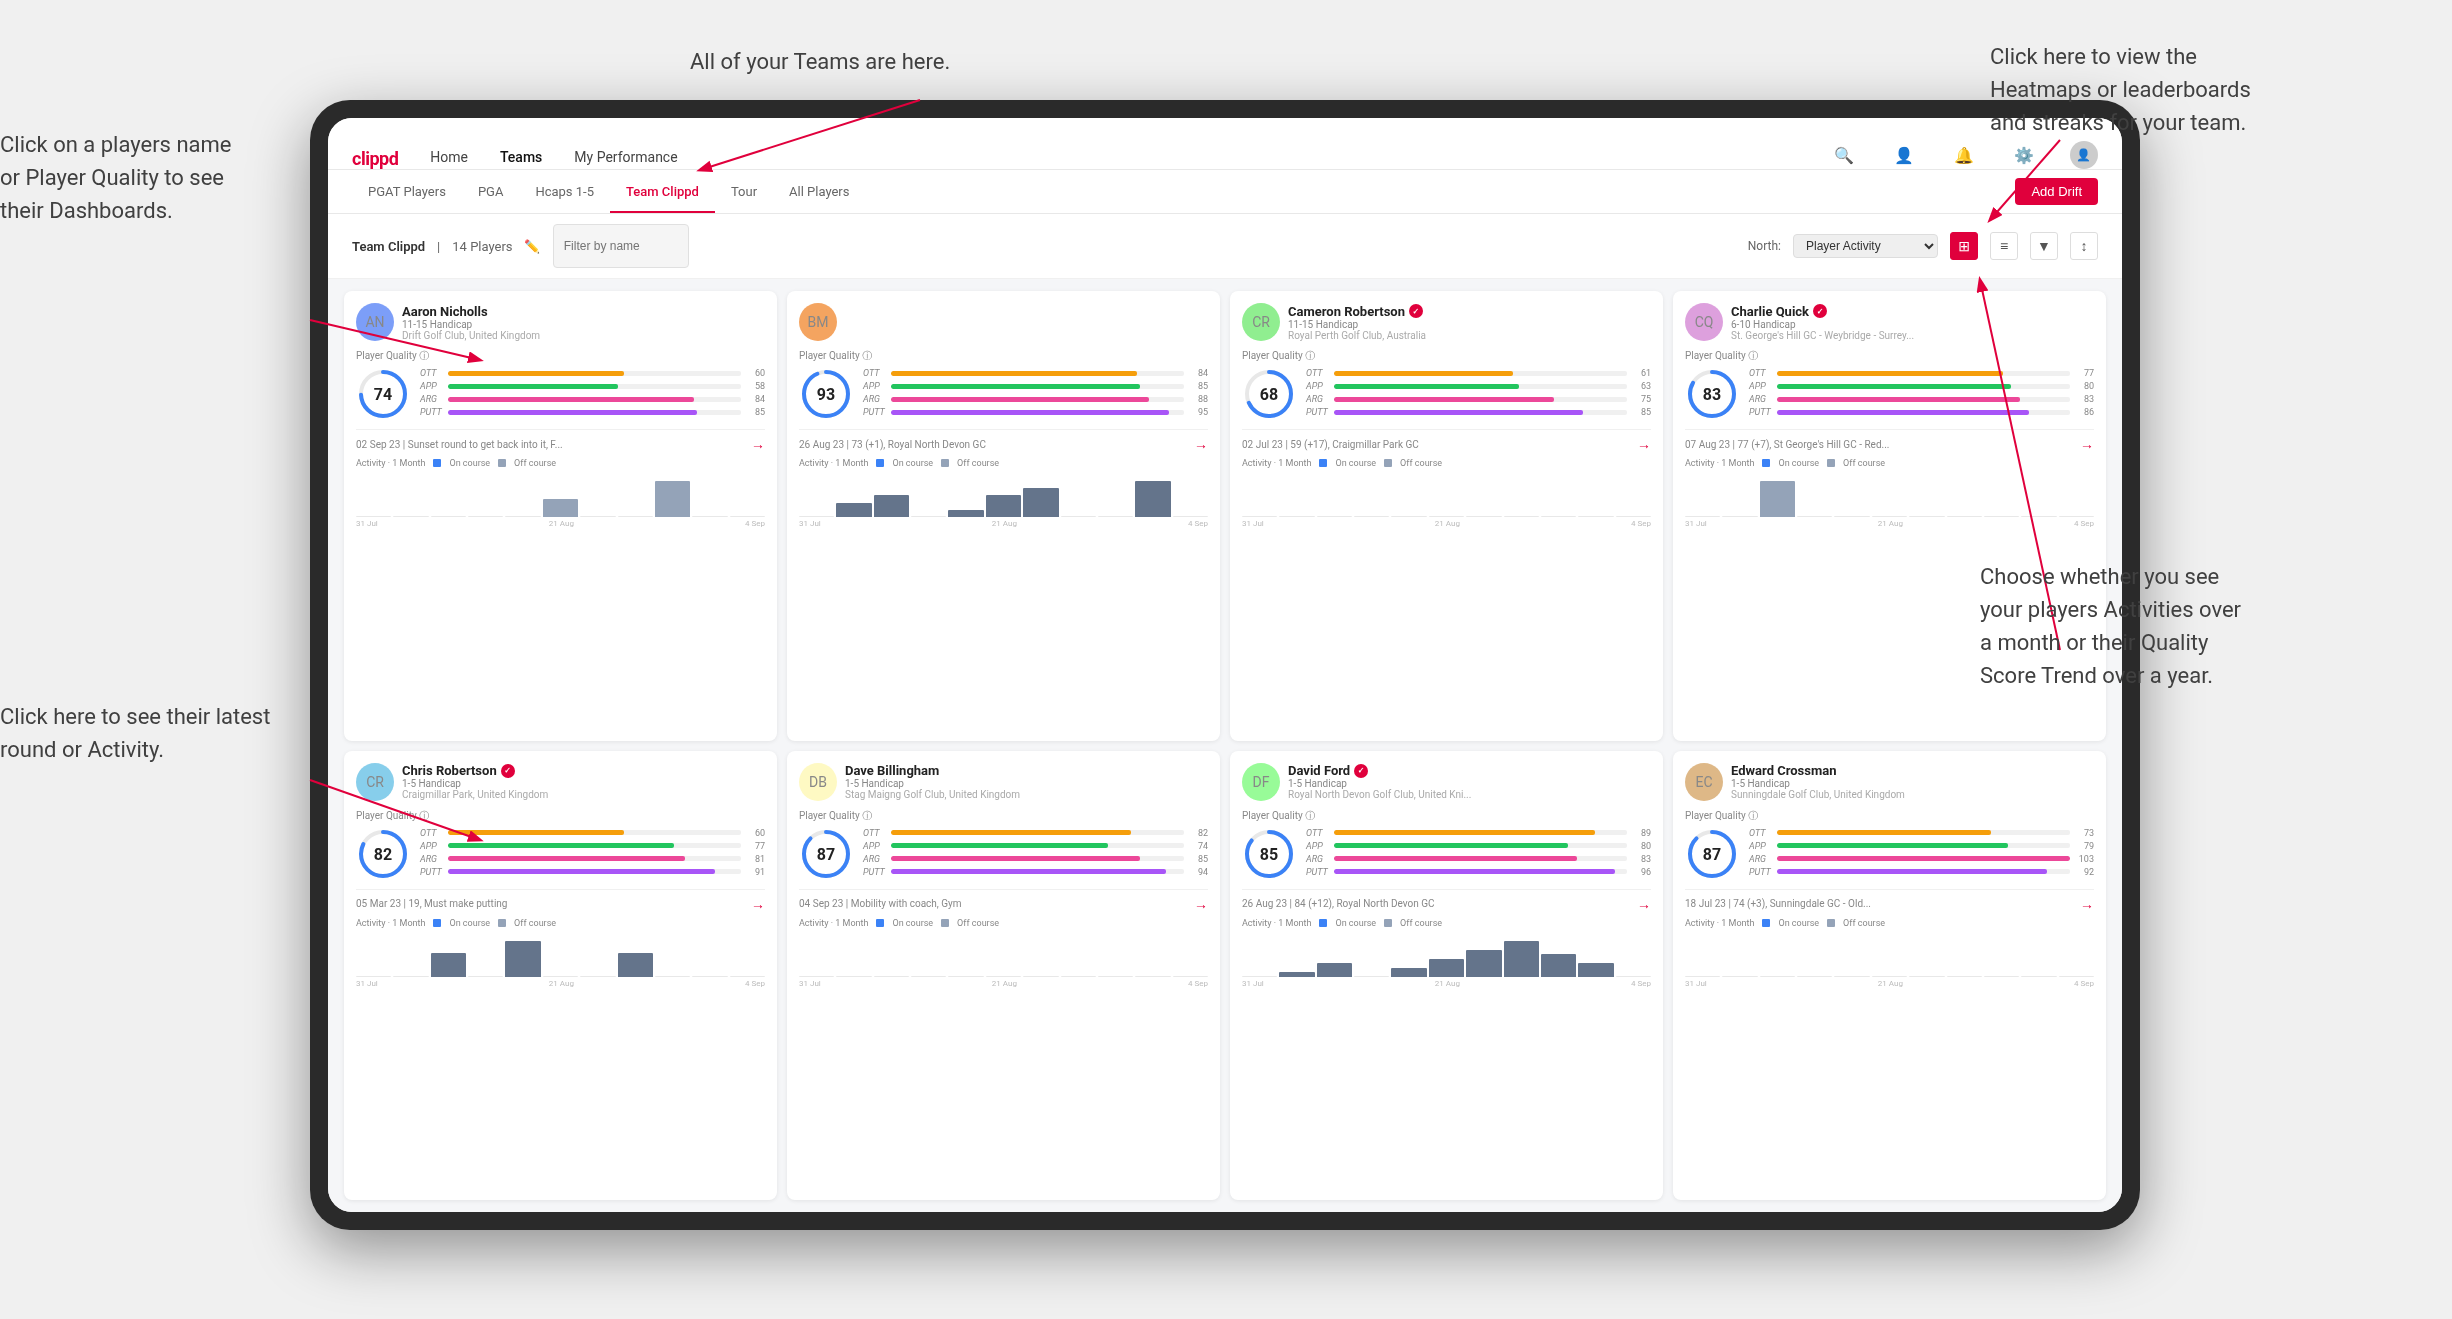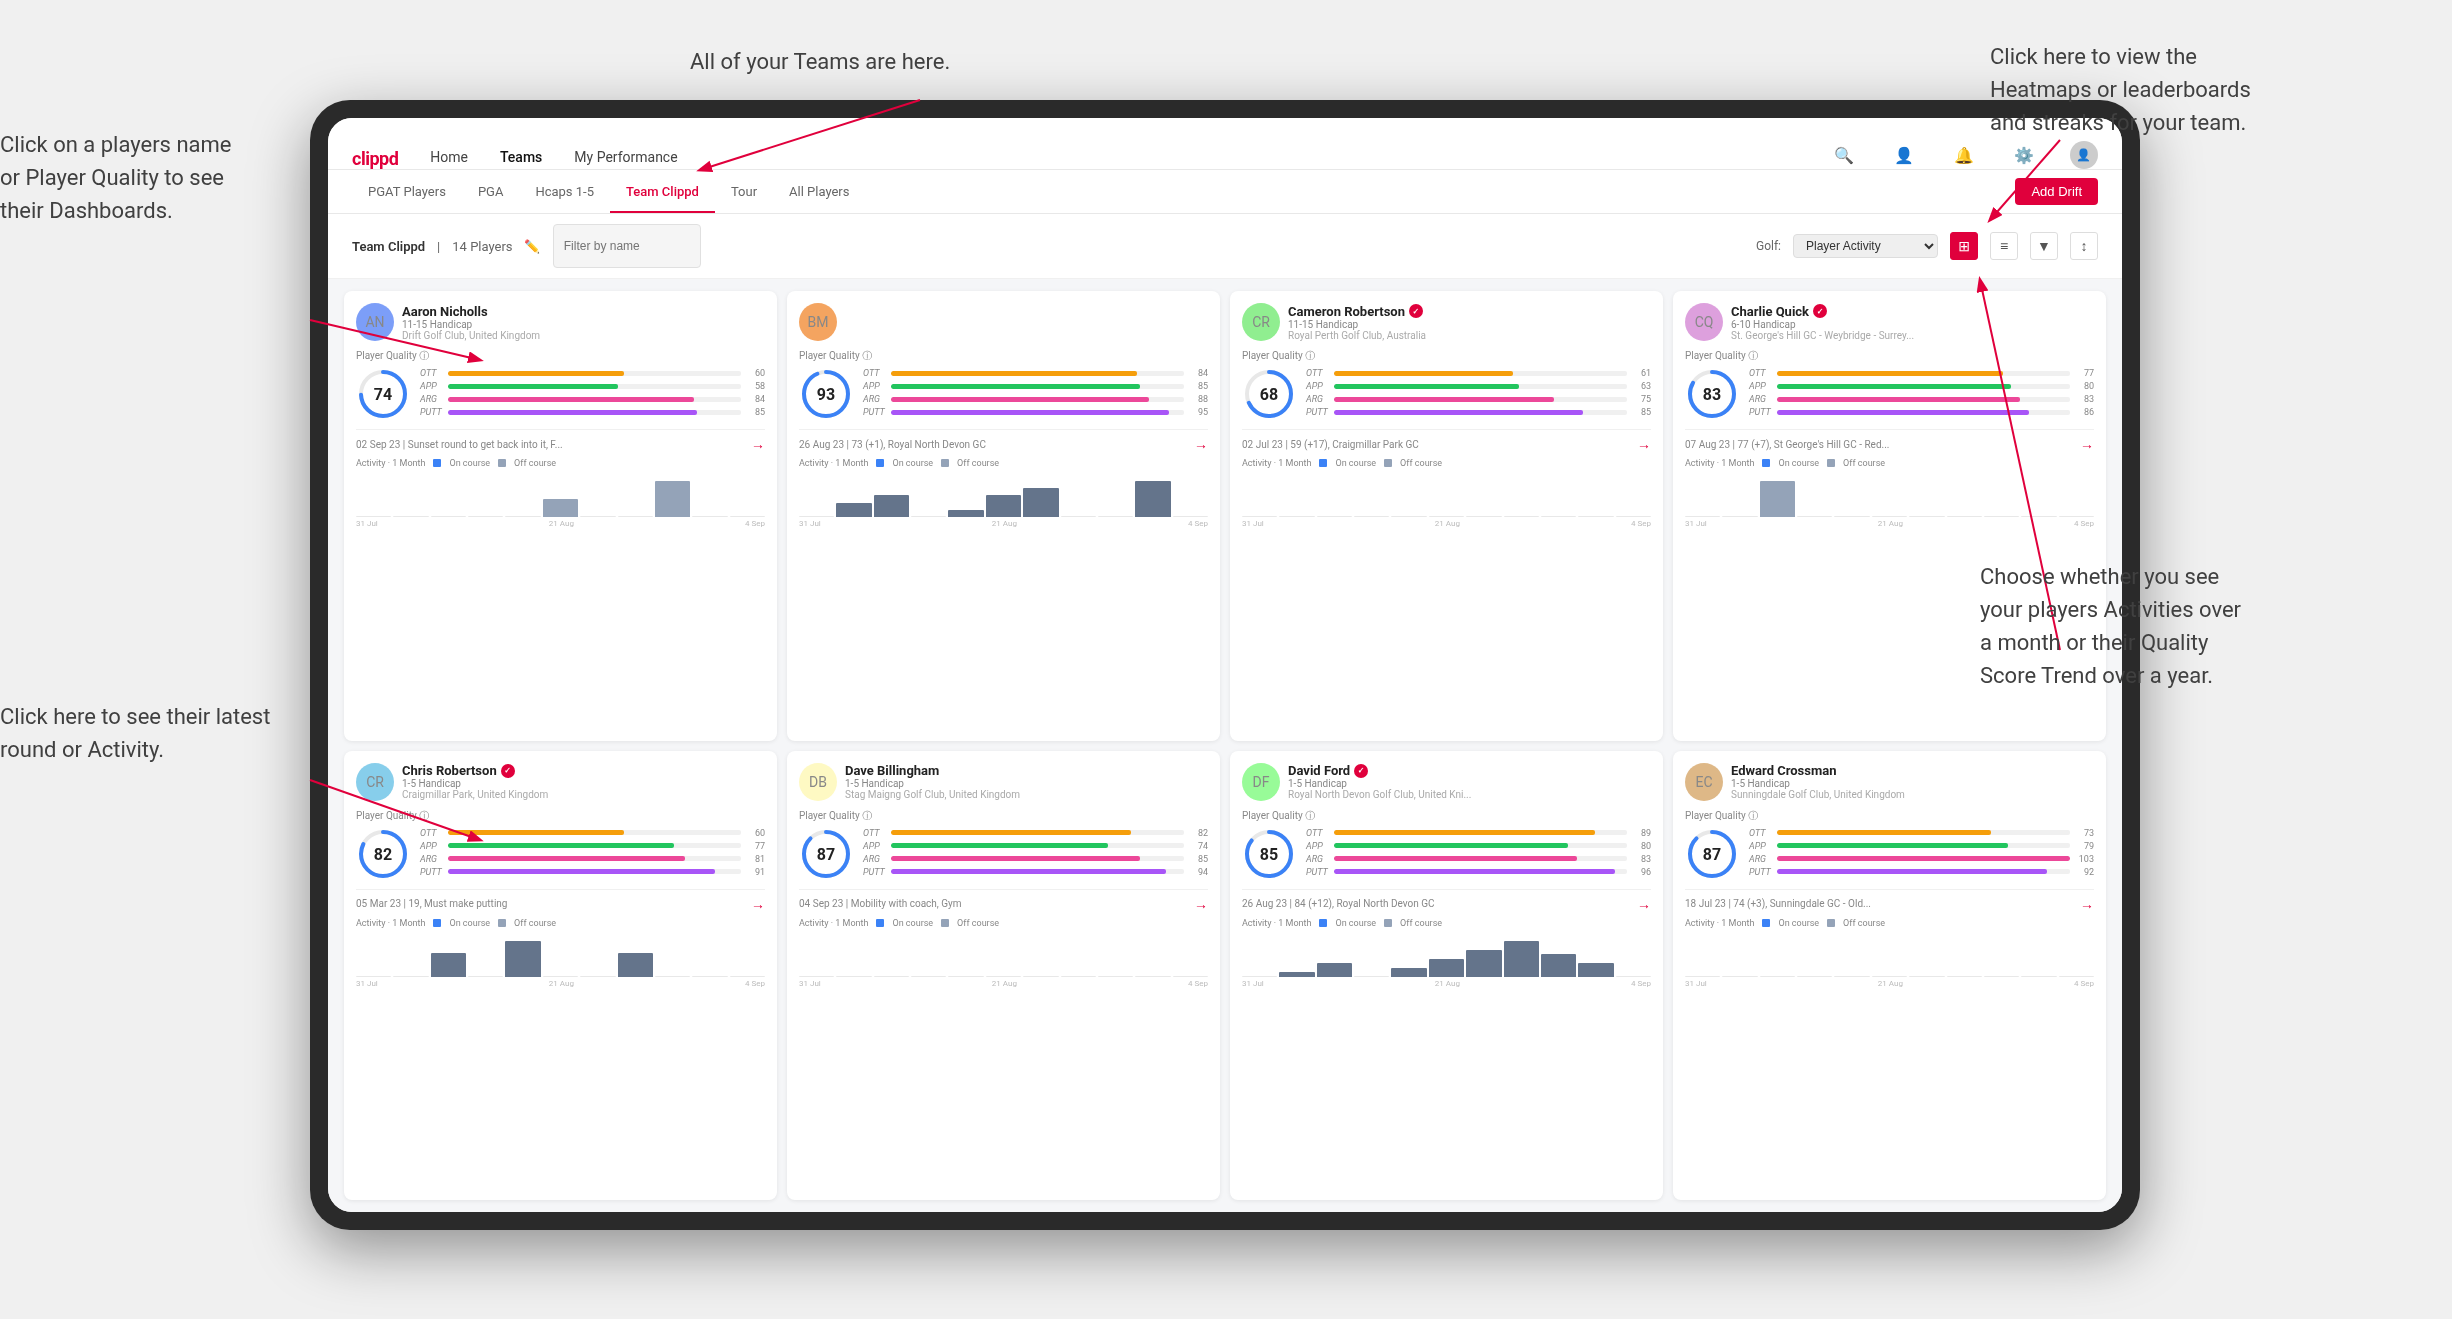--- a/index.html
+++ b/index.html
@@ -158,21 +158,21 @@
       color: #999;
       cursor: pointer;
     }
 
     .search-box {
       background: #f5f5f5;
       border: 1px solid #e0e0e0;
       border-radius: 4px;
       padding: 14px 10px;
       font-size: 12px;
-      width: 148px;
+      width: 136px;
       color: #666;
     }
 
     .team-header-spacer { flex: 1; }
 
     .show-label {
       font-size: 12px;
       color: #666;
     }
 
@@ -462,21 +462,21 @@
       <button class="add-team-btn">Add Drift</button>
     </div>
 
     <div class="team-header">
       <span class="team-title">Team Clippd</span>
       <span class="team-count">|</span>
       <span class="team-count">14 Players</span>
       <span class="edit-icon">✏️</span>
       <input class="search-box" type="text" placeholder="Filter by name" style="">
       <div class="team-header-spacer"></div>
-      <span class="show-label">Golf:</span>
+      <span class="show-label">North:</span>
       <select class="show-select">
         <option>Player Activity</option>
         <option>Quality Score Trend</option>
       </select>
       <div class="view-icon active">⊞</div>
       <div class="view-icon">≡</div>
       <div class="view-icon">▼</div>
       <div class="view-icon">↕</div>
     </div>
 

